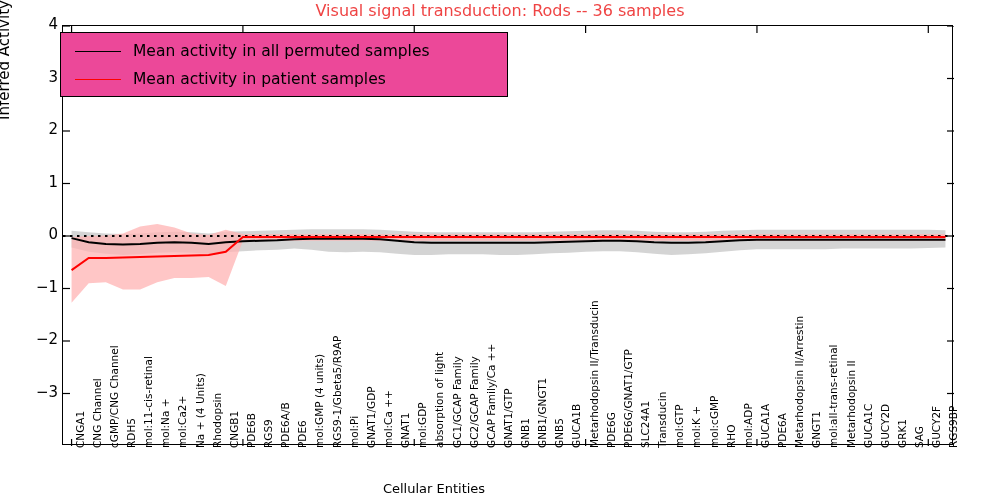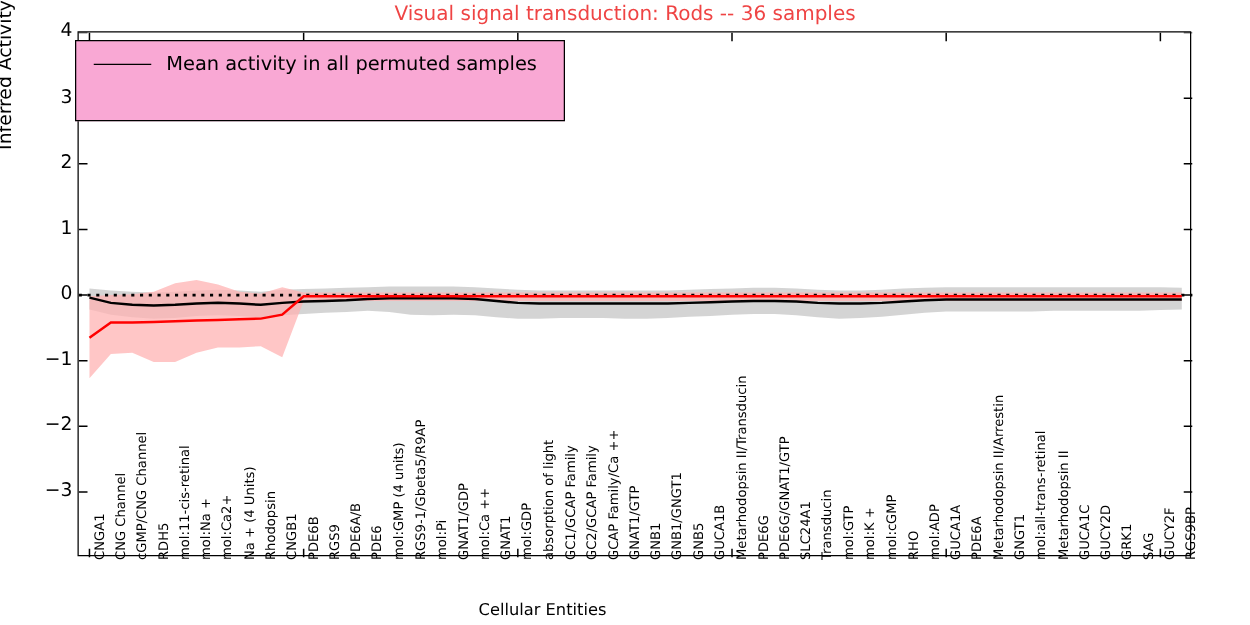--- a/index.html
+++ b/index.html
@@ -35,22 +35,22 @@
     font-size:10.5px;color:#000;white-space:nowrap;
     transform:rotate(-90deg);transform-origin:left top;
     line-height:1;
   }
   #x-axis-title{
     position:absolute;left:0;top:481px;width:868px;text-align:center;
     font-size:13px;color:#000;
   }
 
   #legend{
-    position:absolute;left:60px;top:32px;width:392px;height:65px;
-    border:1.3px solid #000;background:#f9a8d4;box-sizing:border-box;
+    position:absolute;left:60px;top:32px;width:448px;height:65px;
+    border:1.3px solid #000;background:#ec4899;box-sizing:border-box;
     padding:4px 0 0 0;
   }
   .legend-row{height:28px;display:flex;align-items:center;}
   .legend-swatch{width:46px;height:0;border-top:1.6px solid #000;margin-left:14px;margin-right:12px;}
   .legend-swatch.red{border-top-color:#ff0000;}
   .legend-text{font-size:15.5px;color:#000;white-space:nowrap;}
 </style>
 </head>
 <body>
 
@@ -164,15 +164,19 @@
       <div class="xtick-label" style="left: 948.433px; top: 448px;">RGS9BP</div>
     </div>
 
   <div id="x-axis-title">Cellular Entities</div>
 
   <div id="legend">
     <div class="legend-row">
       <span class="legend-swatch"></span>
       <span class="legend-text">Mean activity in all permuted samples</span>
     </div>
+    <div class="legend-row">
+      <span class="legend-swatch red"></span>
+      <span class="legend-text">Mean activity in patient samples</span>
+    </div>
   </div>
 
 </div>
 
 </body></html>

